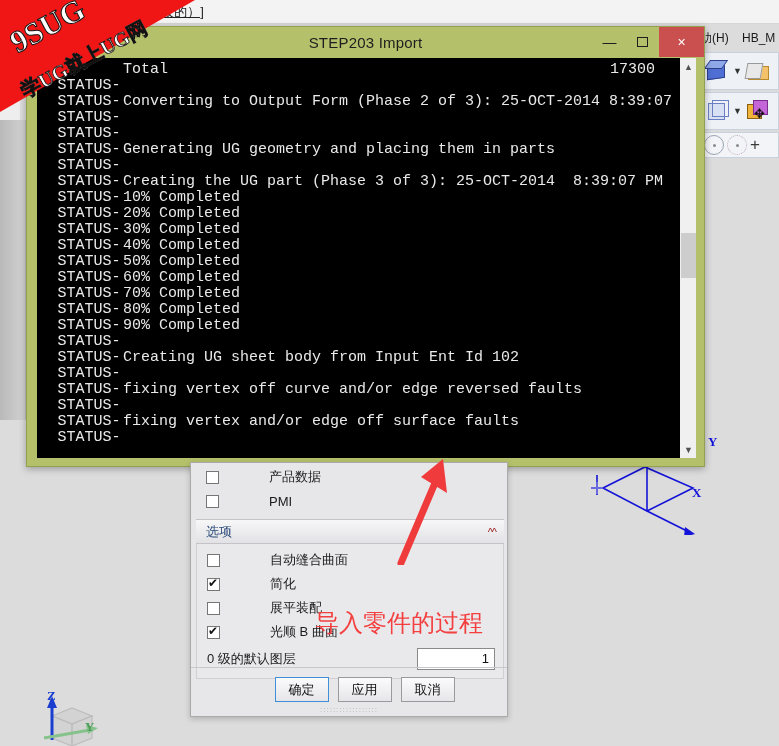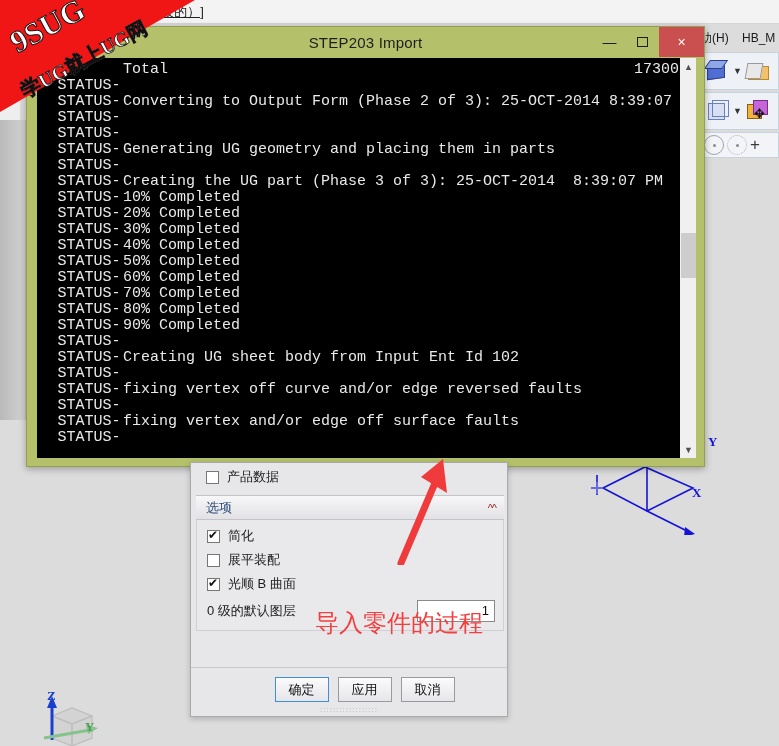--- a/index.html
+++ b/index.html
@@ -153,21 +153,21 @@
     font-family: "Liberation Mono", "DejaVu Sans Mono", monospace;
     font-size: 15px;
     line-height: 16px;
     color: #e9e9e9;
     padding: 4px 0 0 0;
     white-space: pre;
     overflow: hidden;
   }
   .cline { display: block; height: 16px; }
   .cpre { display: inline-block; width: 86px; text-align: center; }
-  .cright { float: right; }
+  .cright { float: right; padding-right: 24px; }
 
   .vscroll {
     width: 17px; background: #f0f0f0; border-left: 1px solid #000;
     position: relative; flex: 0 0 17px;
   }
   .vs-arrow {
     height: 17px; width: 17px; display:flex; align-items:center;
     justify-content:center; font-size: 9px; color: #505050;
   }
   .vs-arrow.bottom { position:absolute; bottom:0; left:0; }
@@ -192,21 +192,21 @@
   }
   .cbox {
     width: 13px; height: 13px; border: 1px solid #767676;
     background: #fff; margin-right: 8px; position: relative;
     flex: 0 0 13px;
   }
   .cbox.checked::after {
     content: "\2714"; position: absolute; left: 0px; top: -3px;
     font-size: 12px; color: #111; line-height: 15px;
   }
-  .chk-label { font-size: 13px; color: #1b1b1b; }
+  .chk-label { font-size: 13px; color: #1b1b1b; margin-left: 42px; }
 
   .sec-header {
     margin: 6px 0 0 0; height: 25px;
     background: linear-gradient(to bottom, #f7f7f8, #e2e2e6);
     border-top: 1px solid #c3c3c8; border-bottom: 1px solid #c3c3c8;
     display: flex; align-items: center; padding: 0 8px 0 10px;
   }
   .sec-title { font-size: 13px; color: #2b4a78; flex: 1; }
   .sec-chevron { color: #9b2020; font-size: 11px; letter-spacing: -1px; }
 
@@ -364,29 +364,37 @@
     </div>
   </div>
 
   <div class="opts-dlg">
     <div class="opts-inner">
       <div id="top-checks">
           <div class="chk-row">
             <span class="cbox"></span>
             <span class="chk-label">产品数据</span>
           </div>
+          <div class="chk-row">
+            <span class="cbox"></span>
+            <span class="chk-label">PMI</span>
+          </div>
         </div>
 
       <div class="sec-header">
         <span class="sec-title">选项</span>
         <span class="sec-chevron">^^</span>
       </div>
 
       <div class="sec-body">
         <div id="opt-checks">
+            <div class="chk-row">
+              <span class="cbox"></span>
+              <span class="chk-label">自动缝合曲面</span>
+            </div>
             <div class="chk-row">
               <span class="cbox checked"></span>
               <span class="chk-label">简化</span>
             </div>
             <div class="chk-row">
               <span class="cbox"></span>
               <span class="chk-label">展平装配</span>
             </div>
             <div class="chk-row">
               <span class="cbox checked"></span>

